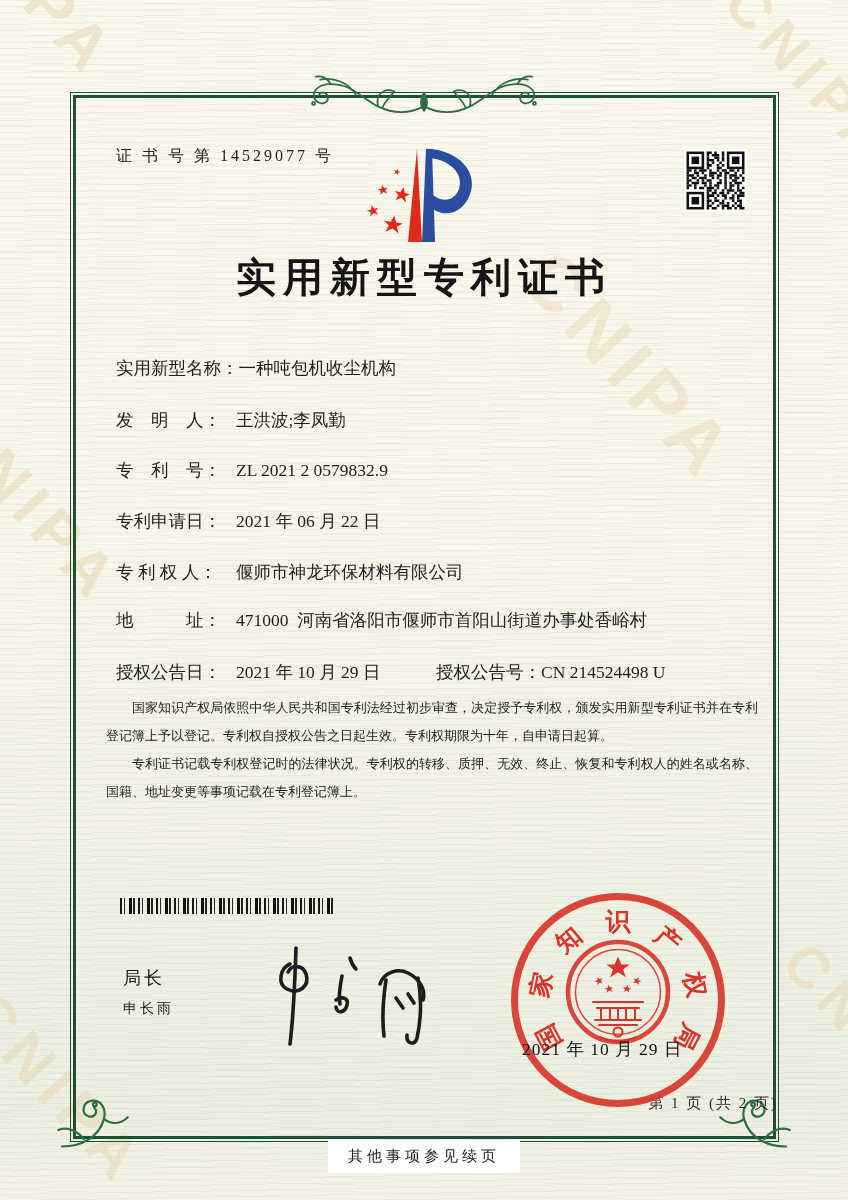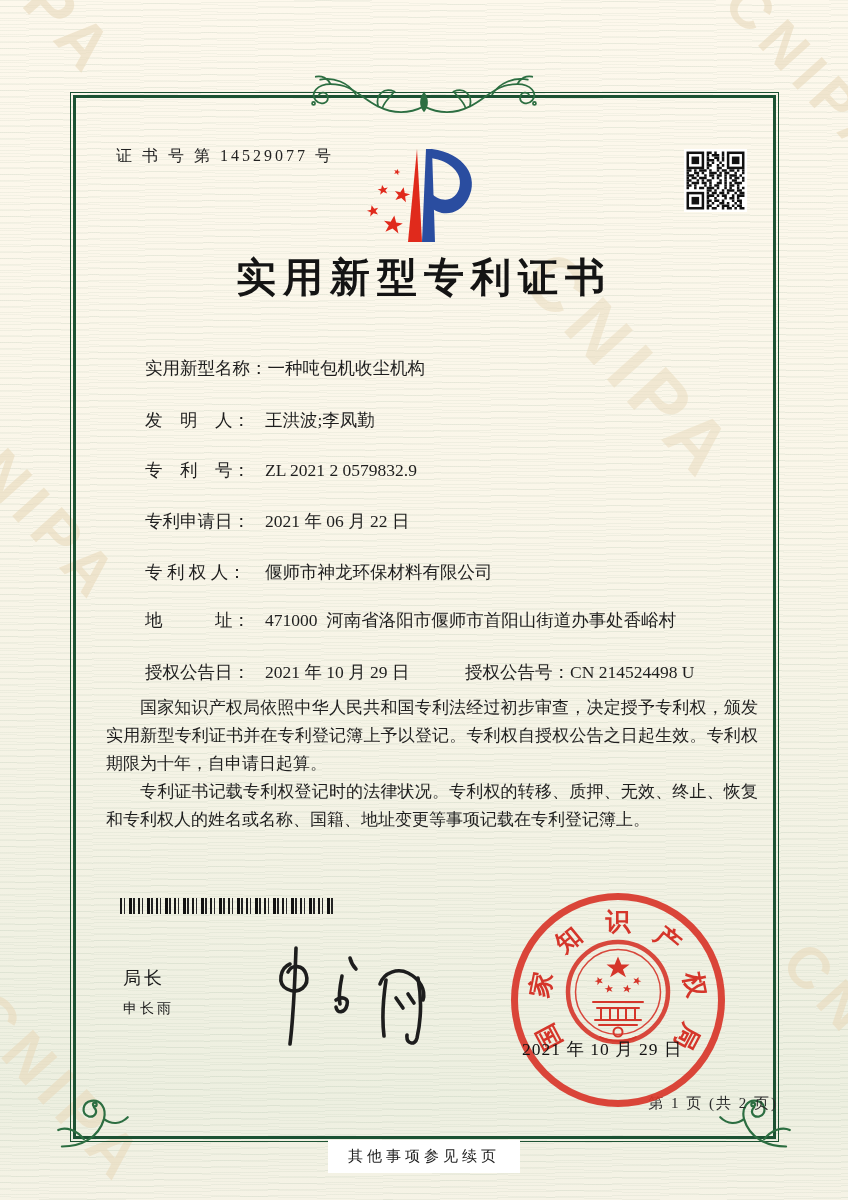--- a/index.html
+++ b/index.html
@@ -23,26 +23,26 @@
   .frame::after{content:"";position:absolute;inset:2px;border:3px solid #1c5233;}
   .orn-top{position:absolute;left:298px;top:66px;z-index:3;}
   .orn-bl{position:absolute;left:50px;top:1088px;z-index:3;}
   .orn-br{position:absolute;left:712px;top:1088px;z-index:3;transform:scaleX(-1);}
   .content{position:absolute;inset:0;z-index:4;color:#1c1c1c;}
   .certno{position:absolute;left:116px;top:146px;font-size:16px;letter-spacing:3px;color:#222;}
   .logo{position:absolute;left:366px;top:144px;}
   .qr{position:absolute;left:684px;top:149px;}
   .title{position:absolute;left:70px;top:250px;width:708px;text-align:center;
          font-size:40px;font-weight:700;letter-spacing:7px;color:#141414;}
-  .frow{position:absolute;left:116px;width:652px;font-size:17.5px;color:#1e1e1e;margin-left:29px;}
+  .frow{position:absolute;left:116px;width:652px;font-size:17.5px;color:#1e1e1e;}
   .flab{display:inline-block;min-width:120px;}
   .fval{white-space:pre;}
   .r1{top:356px}.r2{top:408px}.r3{top:458px}.r4{top:509px}.r5{top:560px}.r6{top:608px}.r7{top:660px}
   .pair2{position:absolute;left:320px;top:0;white-space:nowrap;}
-  .paras{position:absolute;left:106px;top:694px;width:652px;font-size:17px;line-height:28px;
+  .paras{position:absolute;left:106px;top:694px;width:652px;font-size:13px;line-height:28px;
          text-align:justify;color:#1e1e1e;}
   .paras p{margin:0;text-indent:2em;}
   .barcode{position:absolute;left:120px;top:898px;width:216px;height:16px;
      background:repeating-linear-gradient(90deg,#181818 0 2px,rgba(0,0,0,0) 2px 4px,#2b2b2b 4px 5px,
         rgba(0,0,0,0) 5px 9px,#101010 9px 12px,rgba(0,0,0,0) 12px 13px,#242424 13px 15px,rgba(0,0,0,0) 15px 18px);}
   .director-label{position:absolute;left:123px;top:966px;font-size:18px;letter-spacing:3px;color:#1a1a1a;}
   .director-name{position:absolute;left:123px;top:1000px;font-size:14px;letter-spacing:3px;color:#1a1a1a;}
   .sig{position:absolute;left:250px;top:942px;}
   .seal{position:absolute;left:510px;top:892px;width:216px;height:216px;z-index:4;}
   .seal-ring{position:absolute;inset:1px;border:7px solid rgba(216,54,42,.92);border-radius:50%;}

